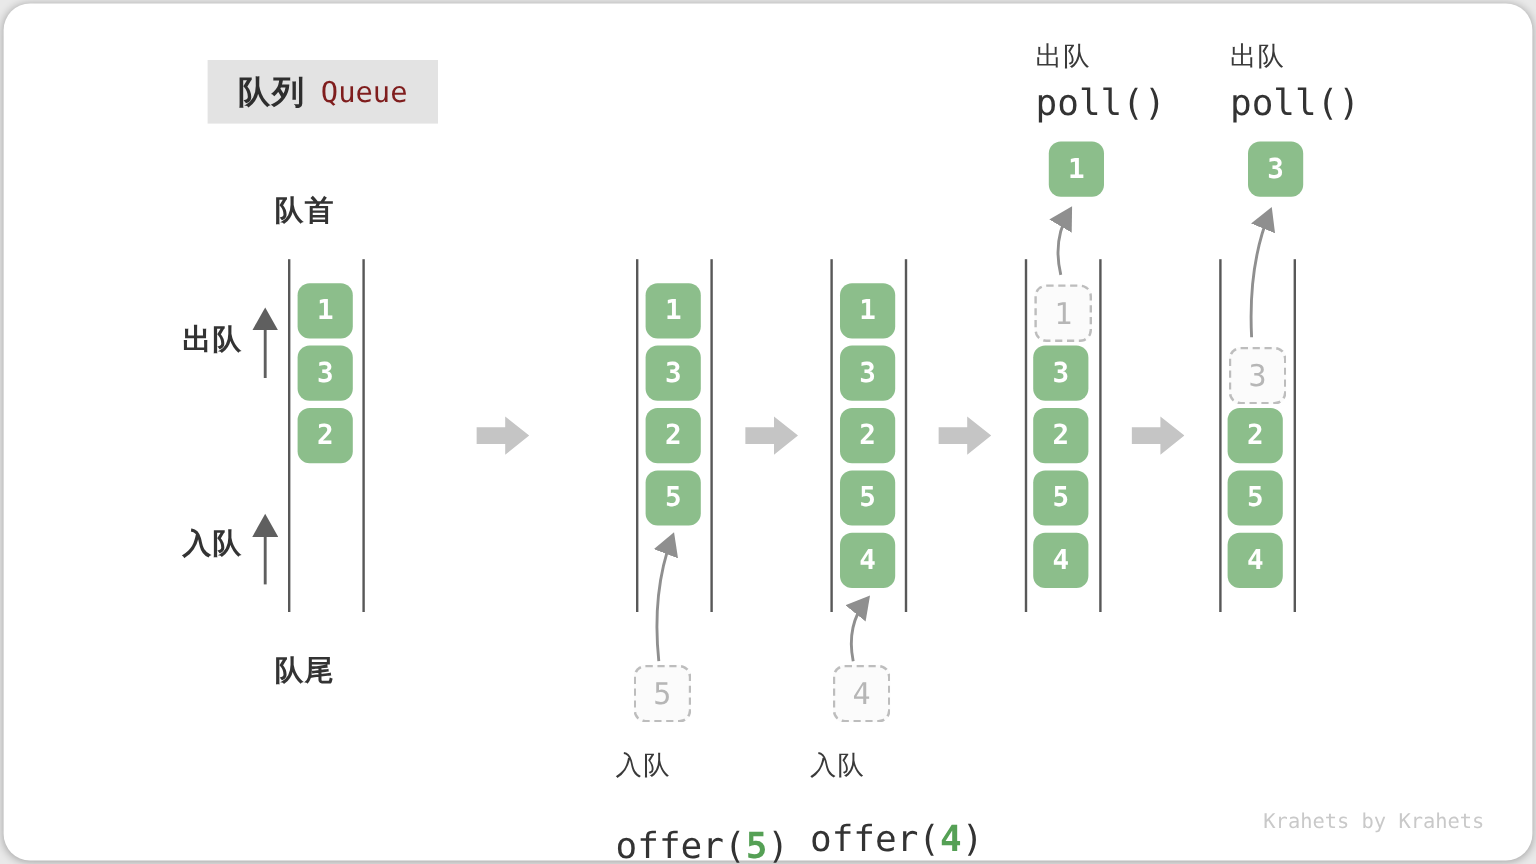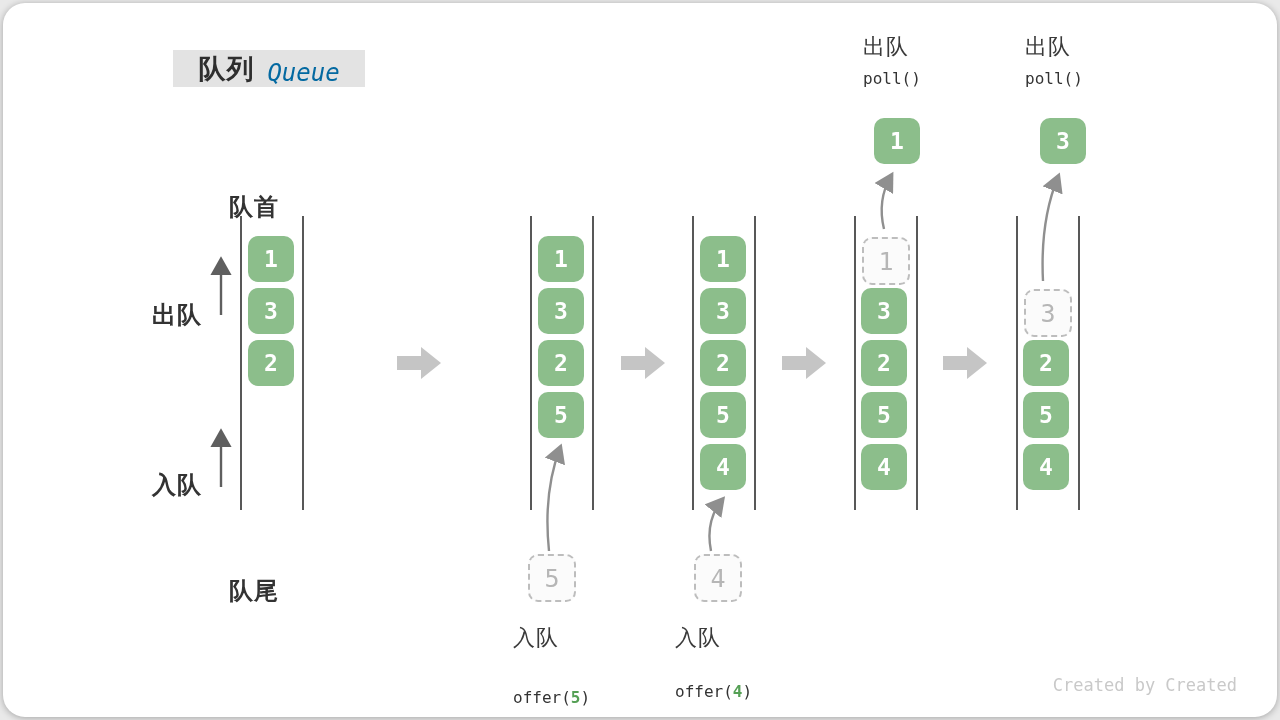--- a/index.html
+++ b/index.html
@@ -8,46 +8,46 @@
     font-family:"Liberation Sans",sans-serif;background:#e9e9e9;
   }
   #card{
     position:absolute;left:3px;top:3px;right:3px;bottom:3px;
     background:#ffffff;border-radius:22px;
     box-shadow:0 1px 7px rgba(0,0,0,.30);
   }
   .abs{position:absolute;}
   
   .title-box{
-    position:absolute;left:170px;top:47px;width:192px;height:37px;
-    background:#e3e3e3;border-radius:0;display:flex;align-items:flex-end;
+    position:absolute;left:170px;top:47px;width:192px;height:53px;
+    background:#e3e3e3;border-radius:0;display:flex;align-items:center;
     justify-content:center;gap:13px;
   }
   .title-zh{font-size:27px;font-weight:700;color:#2e2e2e;letter-spacing:1px;}
-  .title-en{font-size:24px;color:#0369a1;font-family:"DejaVu Sans Mono",monospace;font-style:italic;}
+  .title-en{font-size:24px;color:#7f1d1d;font-family:"DejaVu Sans Mono",monospace;}
   
-  .cjk-bold{font-size:24px;font-weight:700;color:#333;letter-spacing:1px;margin-top:32px;}
+  .cjk-bold{font-size:24px;font-weight:700;color:#333;letter-spacing:1px;}
   
   .wall{position:absolute;top:213px;width:2px;height:294px;background:#585858;}
   
   .cell{
     position:absolute;width:46px;height:46px;border-radius:10px;
     display:flex;align-items:center;justify-content:center;
     font-family:"DejaVu Sans Mono",monospace;font-weight:700;font-size:23px;
   }
   .cell.filled{background:#8CBE8B;color:#ffffff;}
   .cell.ghost{
     background:#fbfbfb;border:2px dashed #bdbdbd;color:#b6b6b6;
     width:44px;height:44px;font-weight:400;font-size:25px;
   }
   
   .op-label{position:absolute;font-size:22px;color:#3a3a3a;letter-spacing:1px;}
   .op-code{
     position:absolute;font-family:"DejaVu Sans Mono",monospace;
-    font-size:16px;color:#333;font-weight:500;text-align:right;
+    font-size:30px;color:#333;font-weight:500;text-align:right;
   }
   .op-code .arg{color:#55a055;font-weight:700;}
   
   .watermark{
     position:absolute;right:40px;bottom:22px;color:#c9c9c9;
     font-family:"DejaVu Sans Mono",monospace;font-size:17px;
   }
   svg.overlay{position:absolute;left:0;top:0;pointer-events:none;}
   .block-arrow{position:absolute;width:44px;height:36px;}
 </style>
@@ -154,16 +154,16 @@
 
     <path d="M 546 548 Q 540 490 557 445" stroke="#8f8f8f" stroke-width="2.4" fill="none" marker-end="url(#ah-gray)"></path>
 
     <path d="M 708 548 Q 702 518 719 497" stroke="#8f8f8f" stroke-width="2.4" fill="none" marker-end="url(#ah-gray)"></path>
 
     <path d="M 881 226 Q 874 197 888 173" stroke="#8f8f8f" stroke-width="2.4" fill="none" marker-end="url(#ah-gray)"></path>
 
     <path d="M 1040 278 Q 1037 218 1055 174" stroke="#8f8f8f" stroke-width="2.4" fill="none" marker-end="url(#ah-gray)"></path>
   </svg>
 
-  <div class="watermark">Created by Created</div>
+  <div class="watermark">Krahets by Krahets</div>
 
 </div>
 </div>
 
 </body></html>

